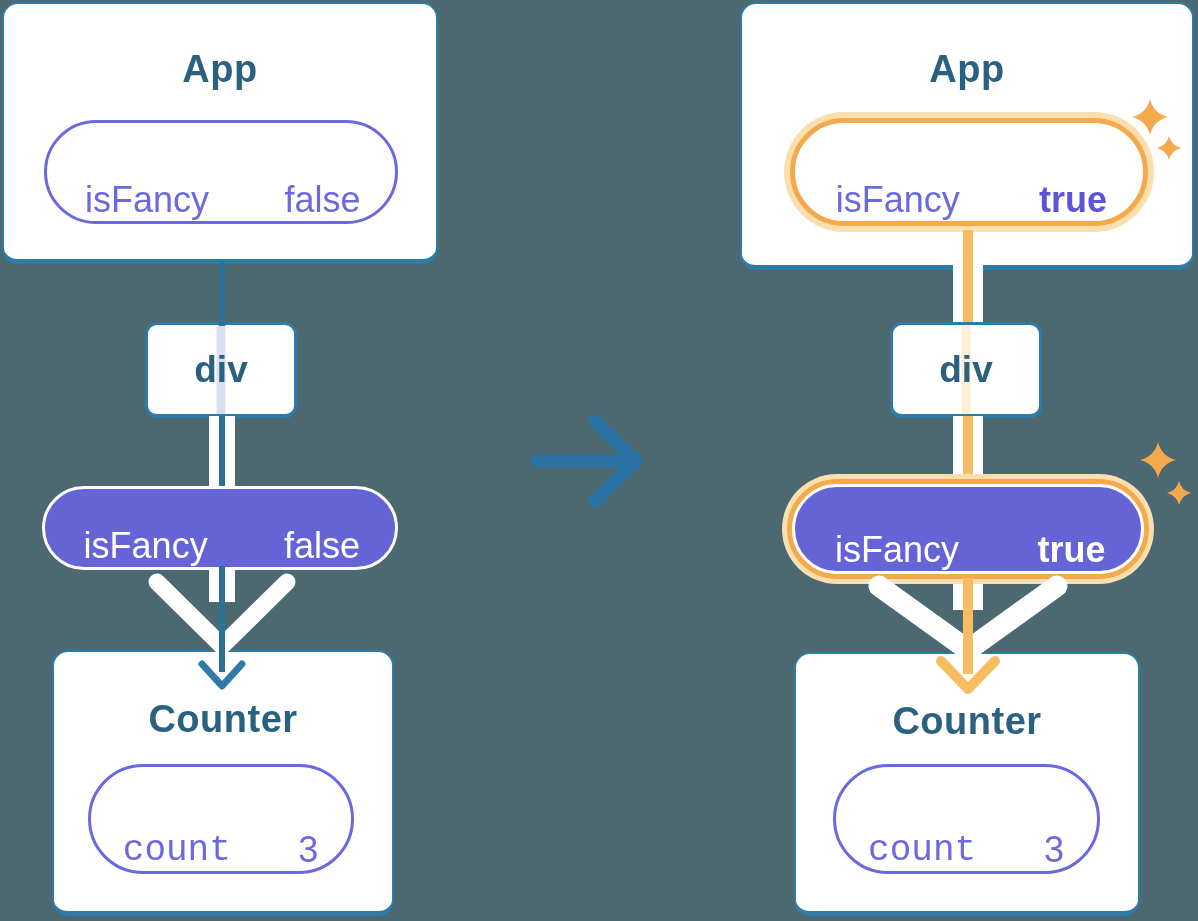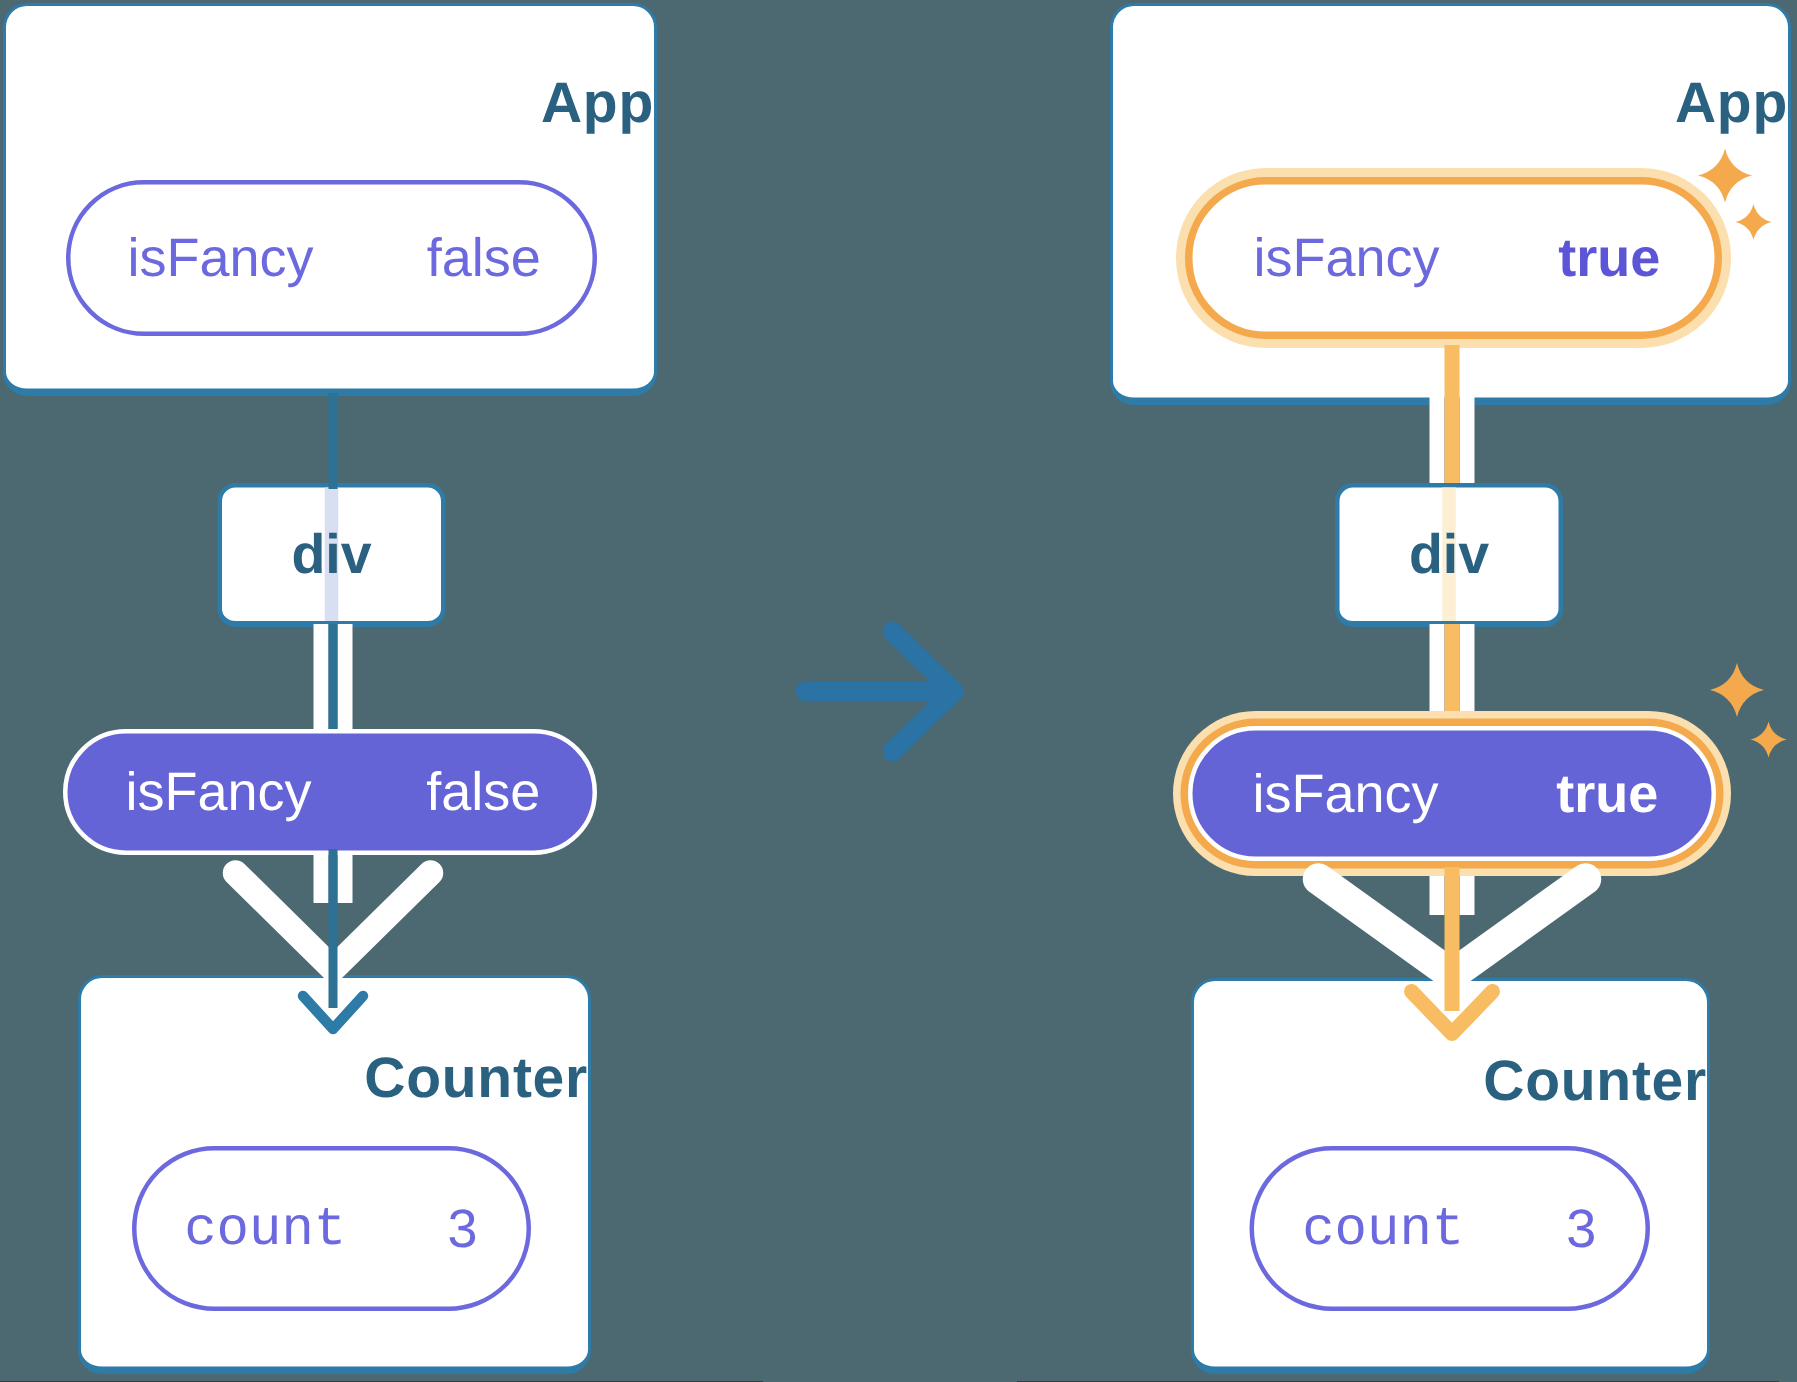--- a/index.html
+++ b/index.html
@@ -17,38 +17,38 @@
     box-sizing:border-box;
     z-index:1;
   }
   .app-before{left:2px;top:2px;width:436px;height:262px;}
   .app-after{left:740px;top:2px;width:454px;height:268px;}
   .div-before{left:145px;top:322px;width:152px;height:96px;border-radius:12px;border-width:3px;border-bottom-width:4px;}
   .div-after{left:890px;top:322px;width:152px;height:96px;border-radius:12px;border-width:3px;border-bottom-width:4px;}
   .counter-before{left:52px;top:650px;width:342px;height:266px;}
   .counter-after{left:794px;top:652px;width:346px;height:264px;}
   .card-title{
-    position:absolute;left:0;right:0;top:44px;text-align:right;
+    position:absolute;left:0;right:0;top:44px;text-align:center;
     font-size:38px;font-weight:600;color:var(--title);letter-spacing:.5px;
   }
   .counter-before .card-title,.counter-after .card-title{top:46px;}
   .div-label{
     position:absolute;inset:0;display:flex;align-items:center;justify-content:center;
     font-size:37px;font-weight:600;color:var(--title);z-index:2;text-align:right;
   }
   .thread-stripe{
     position:absolute;top:0;bottom:0;left:50%;transform:translateX(-50%);
     width:9px;z-index:1;
   }
   .stripe-before{background:var(--lavender);}
   .stripe-after{background:var(--cream);}
 
   
   .pill{
-    position:absolute;display:flex;align-items:center;box-sizing:border-box;
+    position:absolute;display:flex;align-items:flex-end;box-sizing:border-box;
     border-radius:70px;overflow:hidden;
   }
   .cell{
     display:flex;align-items:center;justify-content:center;
     font-size:36px;
   }
   .cell.left58{flex:0 0 57.5%;}
   .cell.left59{flex:0 0 59%;}
   .cell.left66{flex:0 0 66%;font-family:Liberation Mono, monospace;}
   .cell.grow{flex:1 1 auto;}

